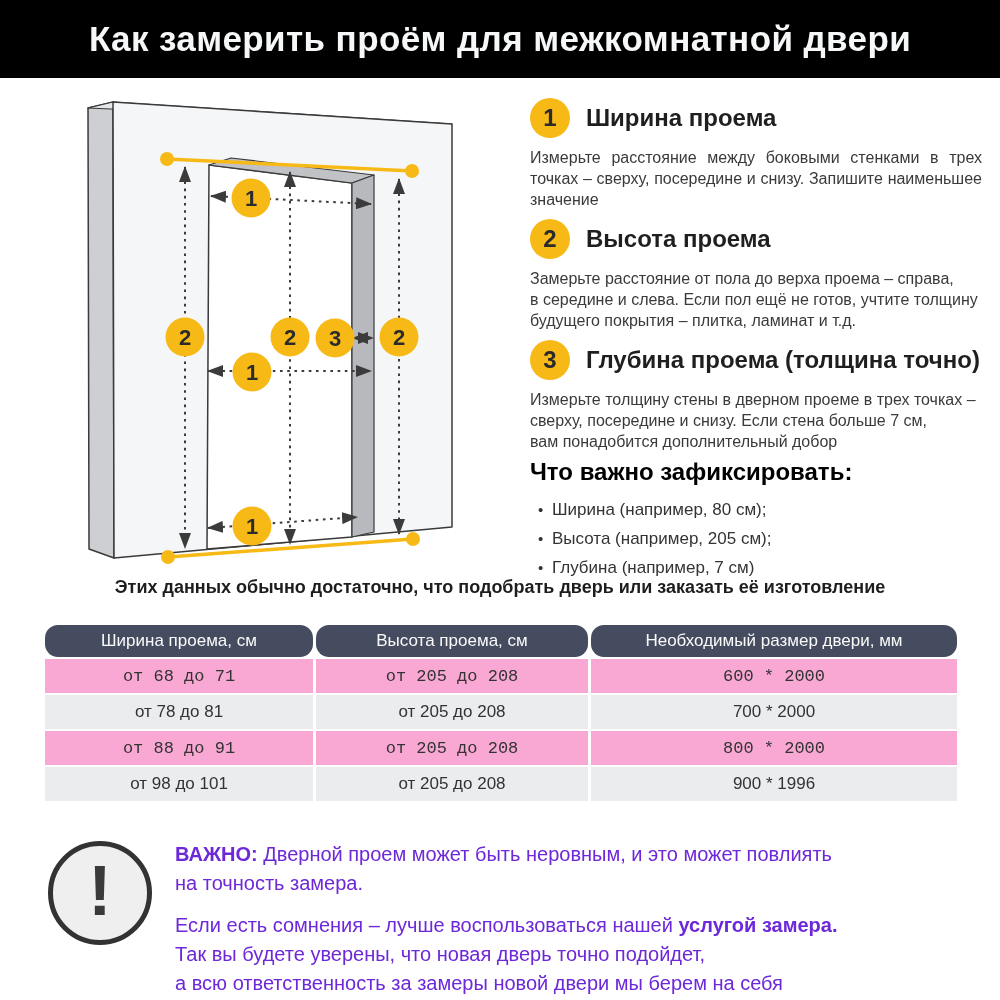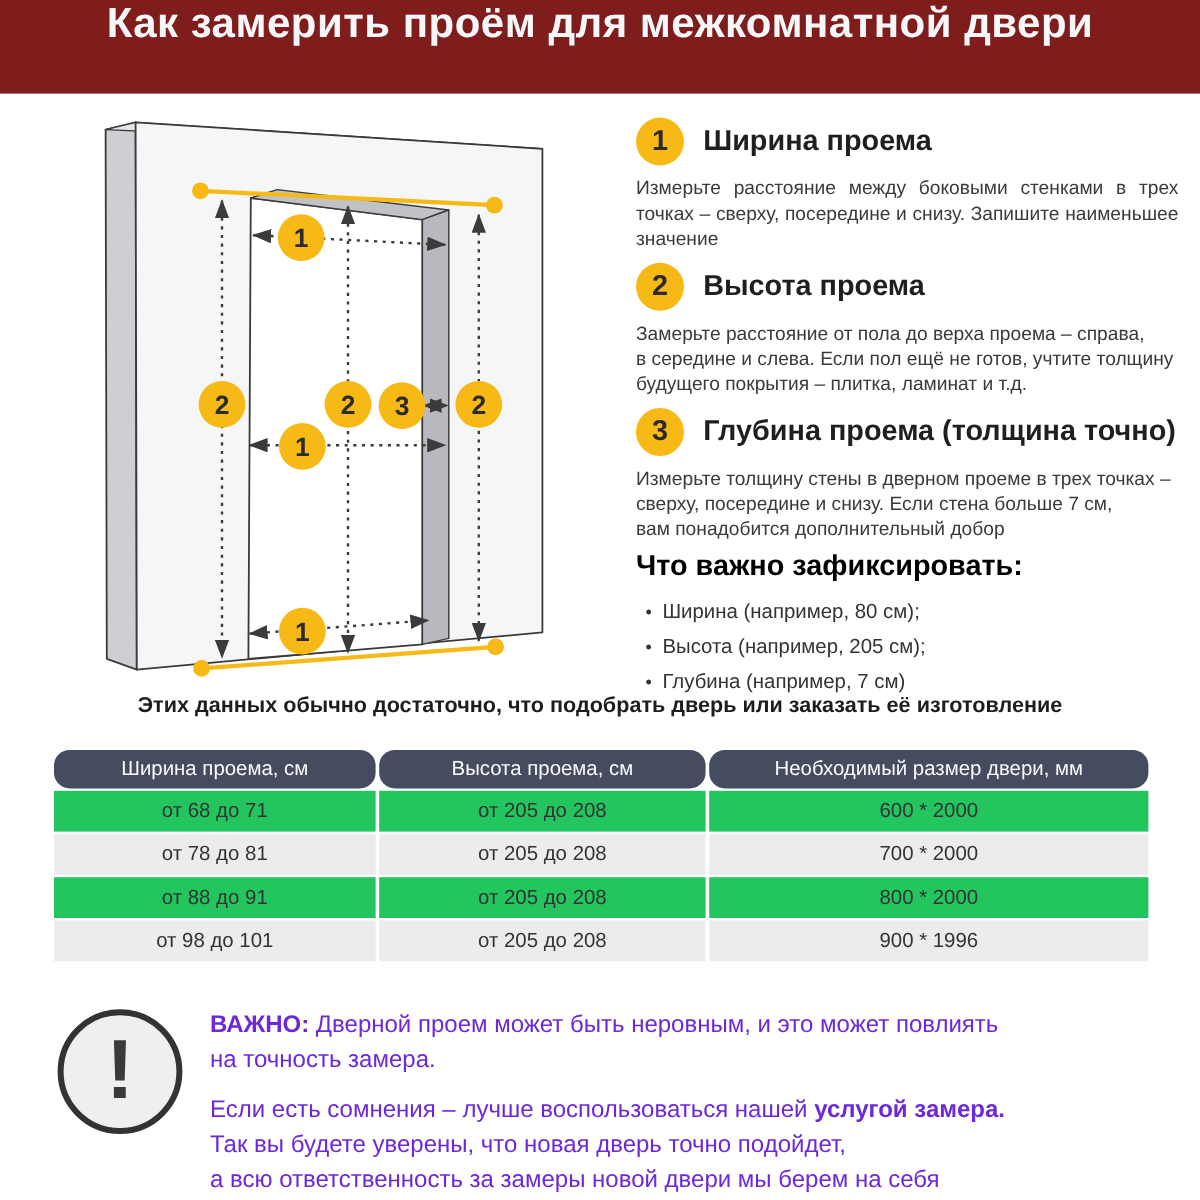--- a/index.html
+++ b/index.html
@@ -7,21 +7,21 @@
   body {
     position:relative;
     background:#ffffff;
     font-family:"Liberation Sans", sans-serif;
     color:#2e2e2e;
     overflow:hidden;
   }
   
   .banner {
     position:absolute; left:0; top:0; width:1000px; height:78px;
-    background:#7f1d1d; display:flex; align-items:flex-start; justify-content:center;
+    background:#000000; display:flex; align-items:center; justify-content:center;
   }
   .banner h1 {
     color:#F6F7F8; font-size:35px; font-weight:bold; letter-spacing:.4px; white-space:nowrap;
   }
   
   .diagram-svg { position:absolute; left:0; top:0; width:1000px; height:1000px; pointer-events:none; }
   
   .step { position:absolute; left:530px; width:452px; }
   .step-head { display:flex; align-items:center; gap:16px; }
   .num-circle {
@@ -53,21 +53,21 @@
     column-gap:3px; row-gap:2px;
   }
   .th {
     background:#454C5F; color:#FAFAFB; font-size:17px;
     display:flex; align-items:center; justify-content:center;border-radius:13px;
   }
   .td {
     font-size:17px; color:#333;
     display:flex; align-items:center; justify-content:center;
   }
-  .row-light { background:#22c55e; }
+  .row-light { background:#f9a8d4;font-family:Liberation Mono, monospace; }
   .row-gray  { background:#EBECEE; }
   
   .warn-icon {
     position:absolute; left:48px; top:841px; width:104px; height:104px;
     border:5px solid #333; border-radius:50%; background:#EFEFEF;
     display:flex; align-items:center; justify-content:center;
   }
   .warn-icon span { font-size:70px; font-weight:bold; color:#3a3a3a; line-height:1; transform:translateY(-2px); }
   .warn-text { position:absolute; left:175px; top:840px; width:790px; font-size:20px; line-height:29px; color:#6d28d9; }
   .warn-text .p2 { margin-top:13px; }

